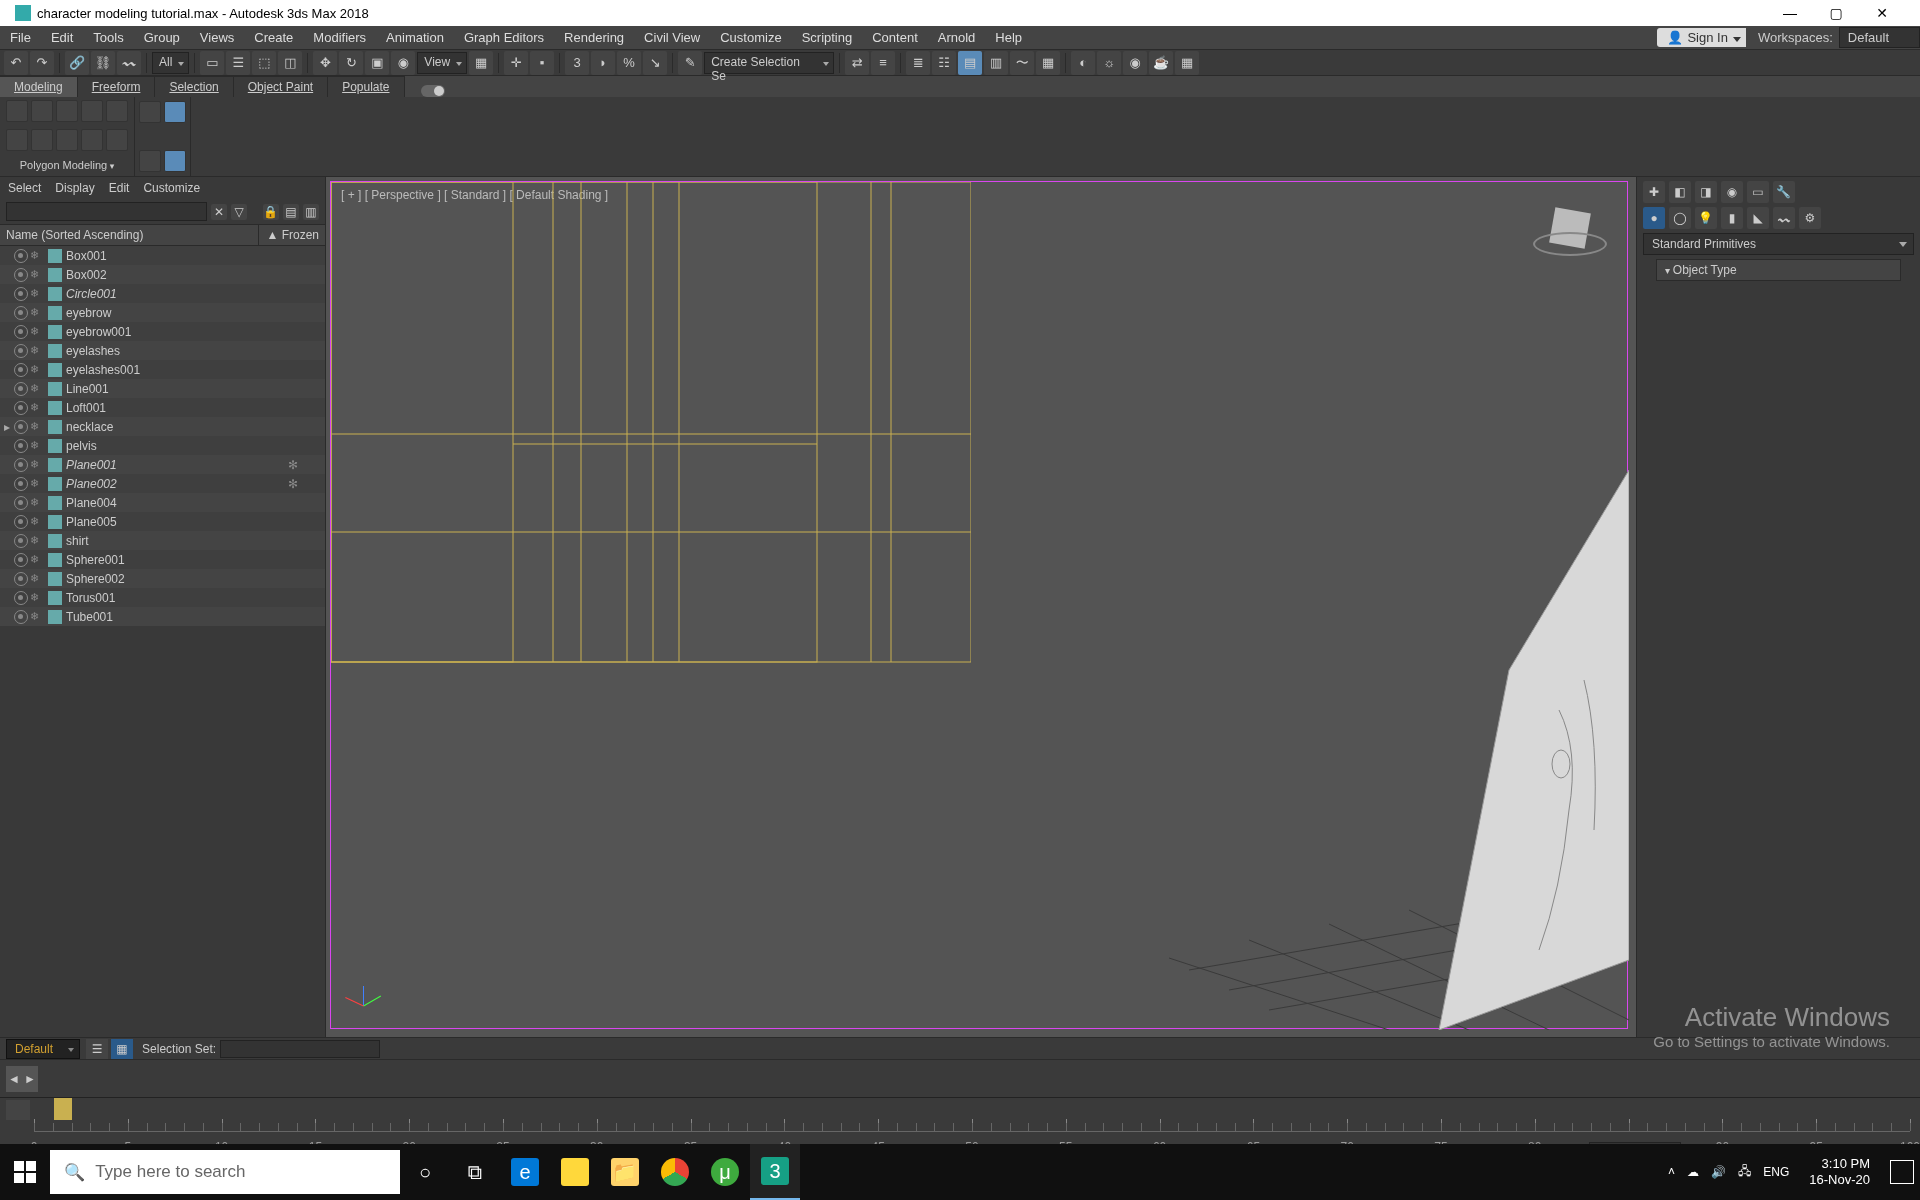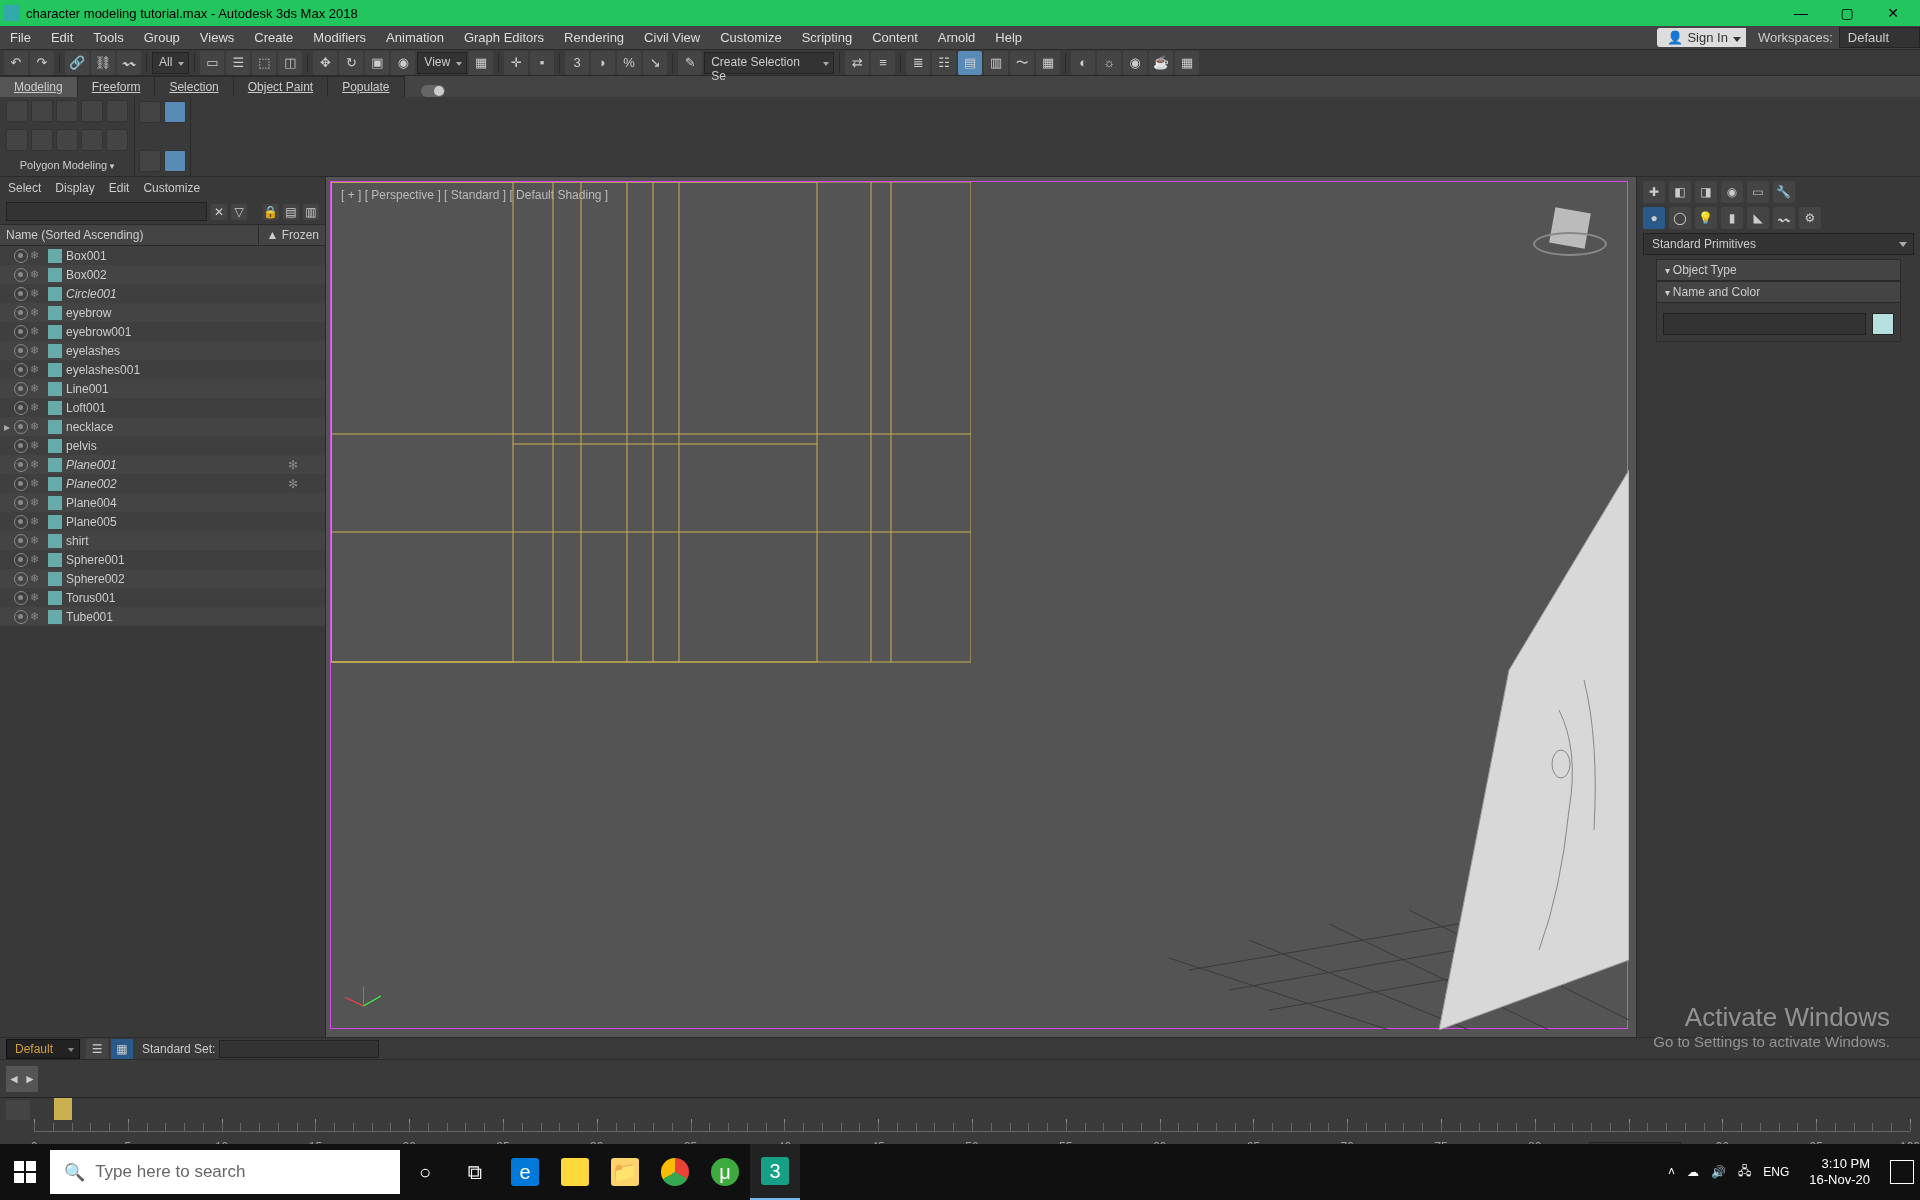--- a/index.html
+++ b/index.html
@@ -1,19 +1,19 @@
 <!DOCTYPE html>
 <html><head>
 <meta charset="utf-8">
 <style>
 * { margin:0; padding:0; box-sizing:border-box; font-family:"Segoe UI",Arial,sans-serif; }
 body { background:#393939; color:#ccc; width:1920px; height:1200px; overflow:hidden; font-size:12px; position:relative; }
 
 
-.title-bar { height:26px; background:#22c55e; color:#000; display:flex; align-items:center; padding:0 4px; }
+.title-bar { height:26px; background:#ffffff; color:#000; display:flex; align-items:center; padding:0 15px; }
 .title-bar .icon { width:16px; height:16px; background:#3aa; margin-right:6px; display:inline-block; }
 .title-bar .title { flex:1; font-size:13px; }
 .title-bar .win-btns { display:flex; }
 .title-bar .win-btn { width:46px; height:26px; display:flex; align-items:center; justify-content:center; color:#000; font-size:14px; }
 
 
 .menu-bar { height:23px; background:#444; display:flex; align-items:center; color:#ddd; font-size:13px; }
 .menu-bar .menu-item { padding:0 10px; line-height:23px; cursor:default; }
 .menu-bar .right-side { margin-left:auto; display:flex; align-items:center; }
 .signin { background:#ddd; color:#333; padding:2px 18px 2px 10px; margin-right:6px; display:flex; align-items:center; gap:4px; border-top-left-radius:3px; border-bottom-left-radius:3px; position:relative;}
@@ -536,37 +536,28 @@
       <div class="cp-tab">💡</div>
       <div class="cp-tab">▮</div>
       <div class="cp-tab">◣</div>
       <div class="cp-tab">〰</div>
       <div class="cp-tab">⚙</div>
     </div>
     <div class="cp-dropdown">Standard Primitives</div>
     <div class="cp-rollout">
       <div class="cp-roll-header">Object Type</div>
     </div>
-    <div class="cp-rollout">
-      <div class="cp-roll-header">Name and Color</div>
-      <div class="cp-roll-body">
-        <div class="cp-name-row">
-          <input type="text" style="">
-          <div class="cp-color"></div>
-        </div>
-      </div>
-    </div>
   </div>
 </div>
 
 <div class="below-strip">
   <div class="default-drop">Default</div>
   <div class="strip-btn">☰</div>
   <div class="strip-btn on">▦</div>
-  <span class="selset-label">Standard Set:</span>
+  <span class="selset-label">Selection Set:</span>
   <input class="selset-input" style="">
 </div>
 
 <div class="time-slider">
   <div class="ts-arrow">◄</div>
   <div class="ts-arrow">►</div>
 </div>
 
 <div class="time-ruler">
   <div class="tr-btn"></div>

